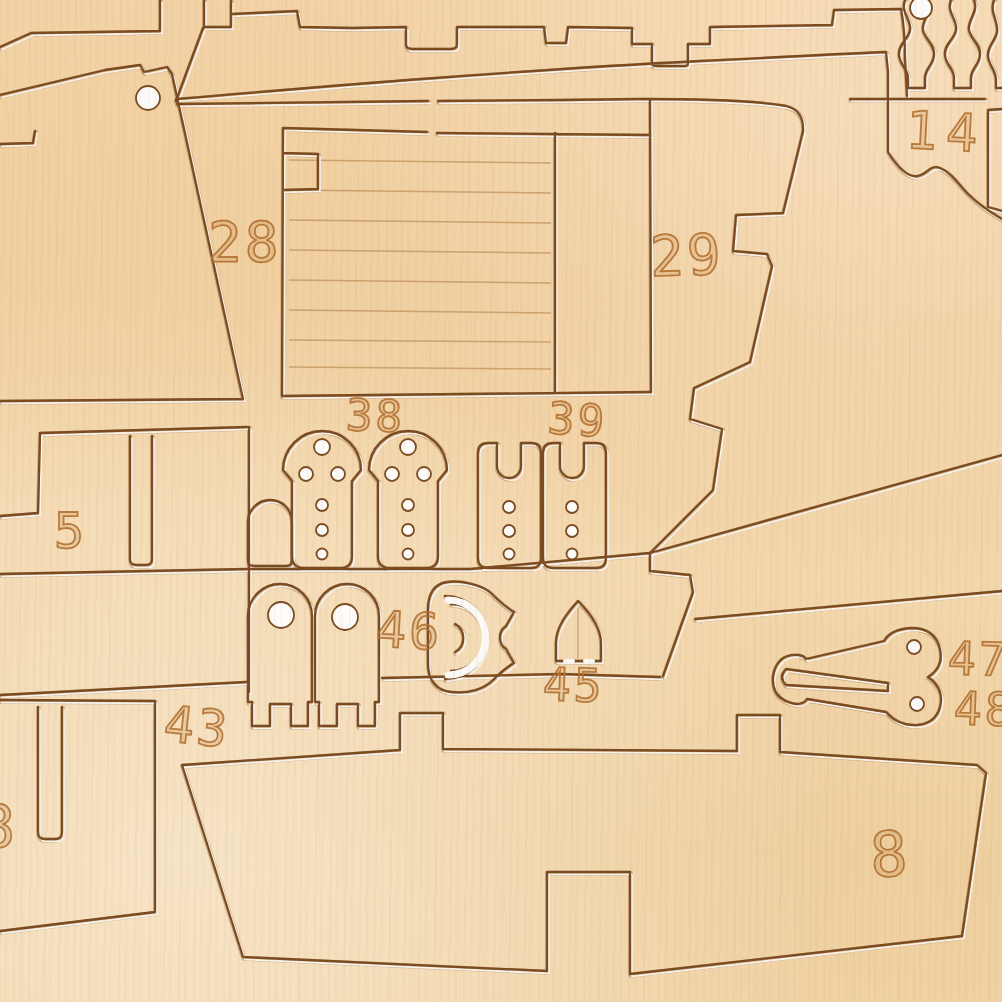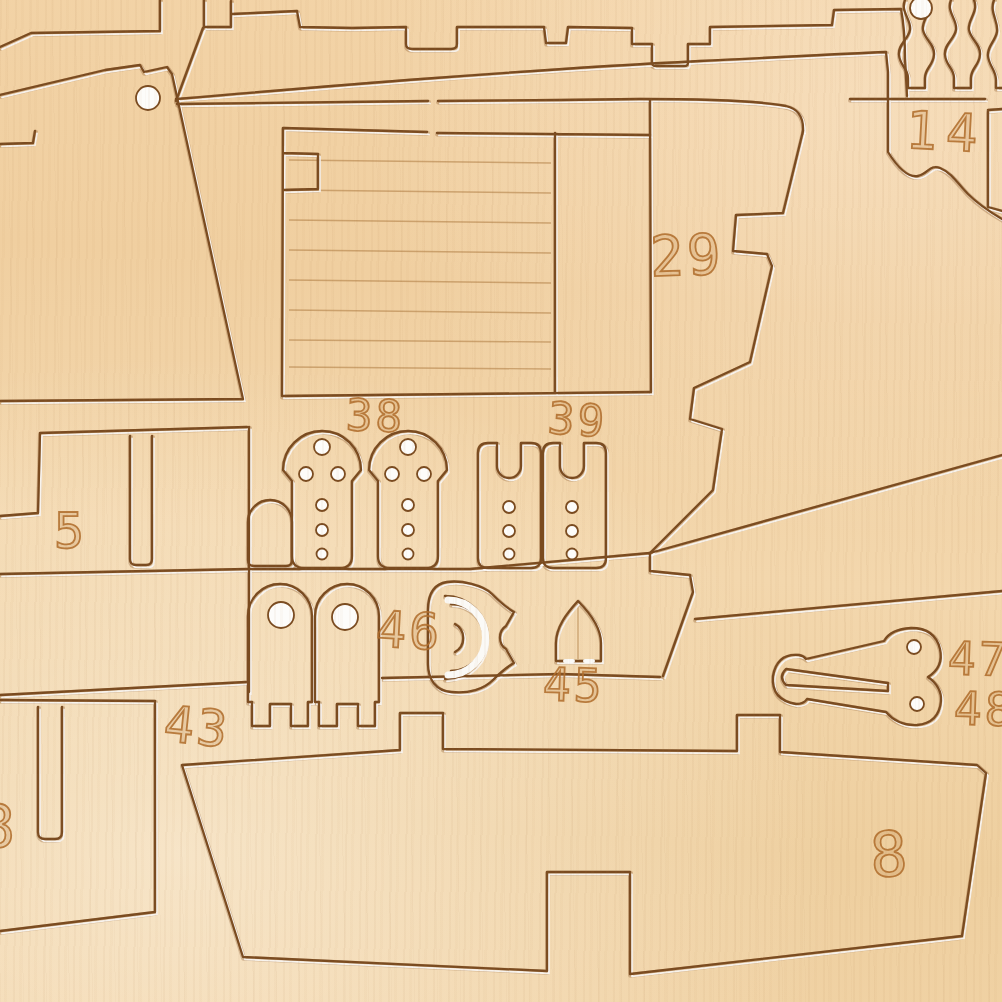--- a/index.html
+++ b/index.html
@@ -149,20 +149,21 @@
         <circle cx="572" cy="554" r="5.5"></circle>
       <circle cx="914" cy="647" r="7"></circle>
         <circle cx="917" cy="704" r="7"></circle>
       <path class="white-fill" style="stroke-width:7" d="M448,600 A37,37 0 0 1 448,675"></path>
       <path class="white-fill" style="stroke-width:4" d="M565,661 L573,661 M585,661 L593,661"></path>
     </g>
   </svg>
 
   <div id="grain"></div>
 
+  <span class="lbl lbl-28">28</span>
   <span class="lbl lbl-29">29</span>
   <span class="lbl lbl-14">14</span>
   <span class="lbl lbl-38">38</span>
   <span class="lbl lbl-39">39</span>
   <span class="lbl lbl-5">5</span>
   <span class="lbl lbl-46">46</span>
   <span class="lbl lbl-45">45</span>
   <span class="lbl lbl-43">43</span>
   <span class="lbl lbl-47">47</span>
   <span class="lbl lbl-48">48</span>

